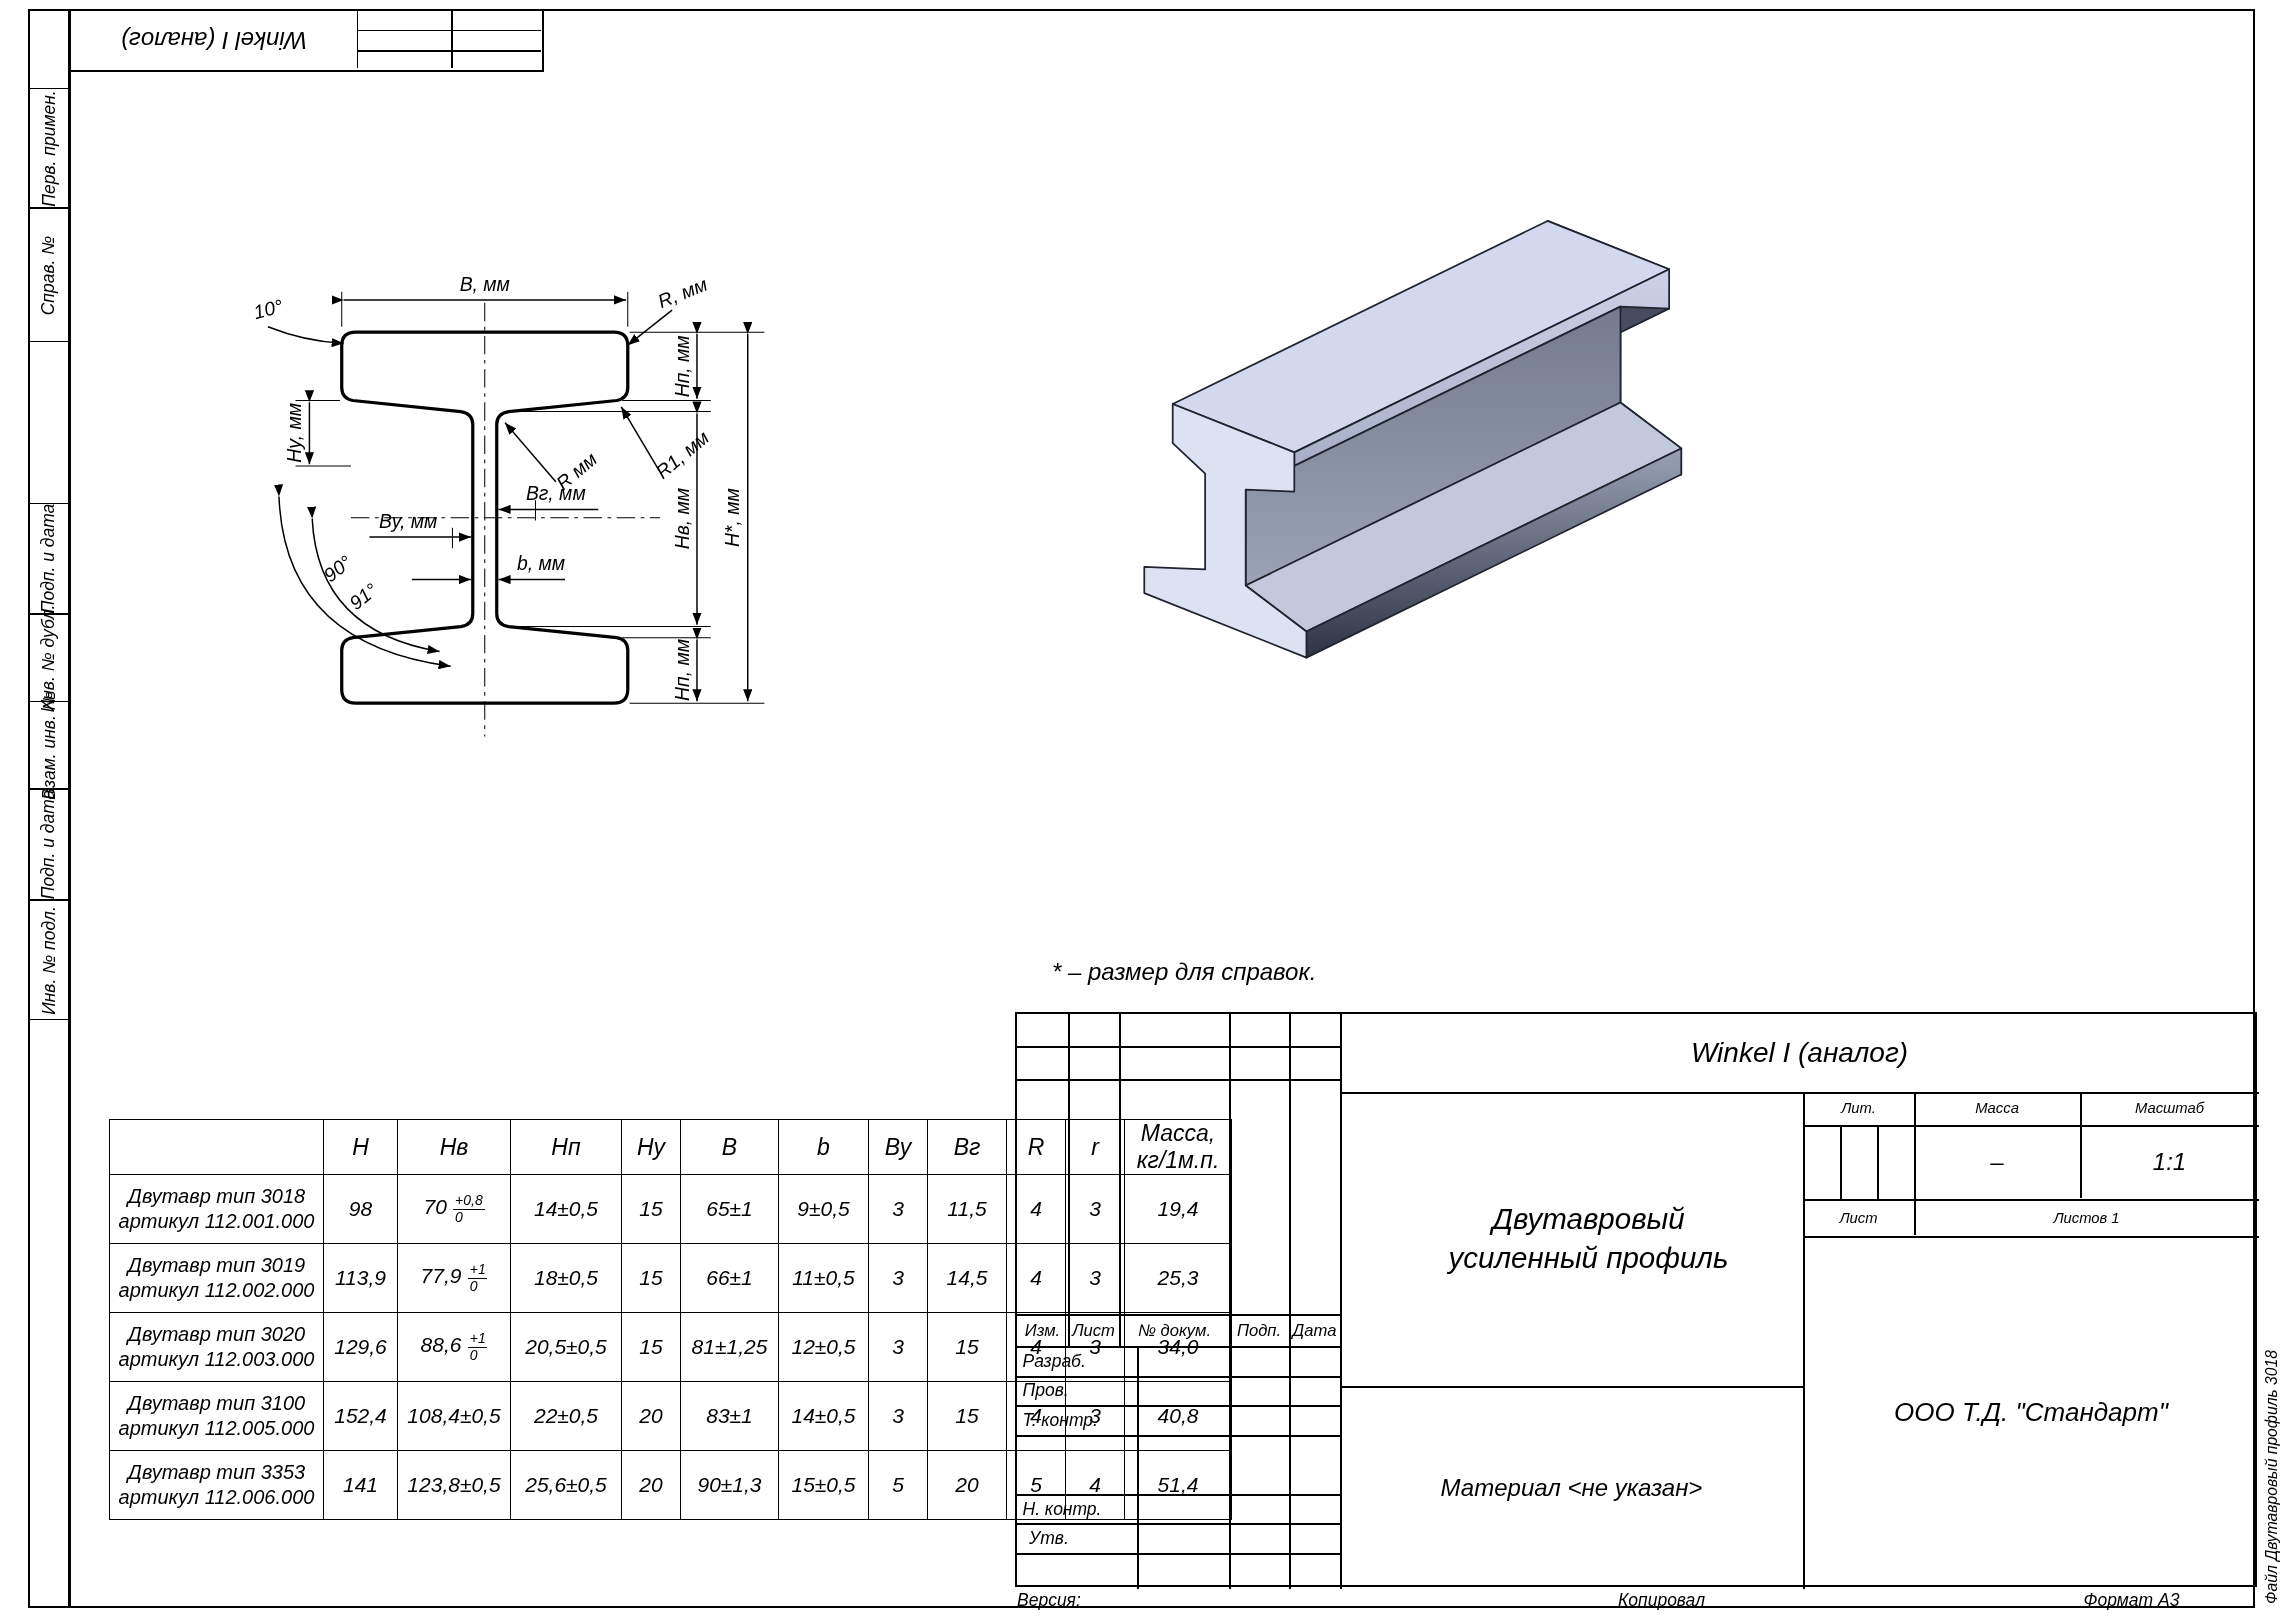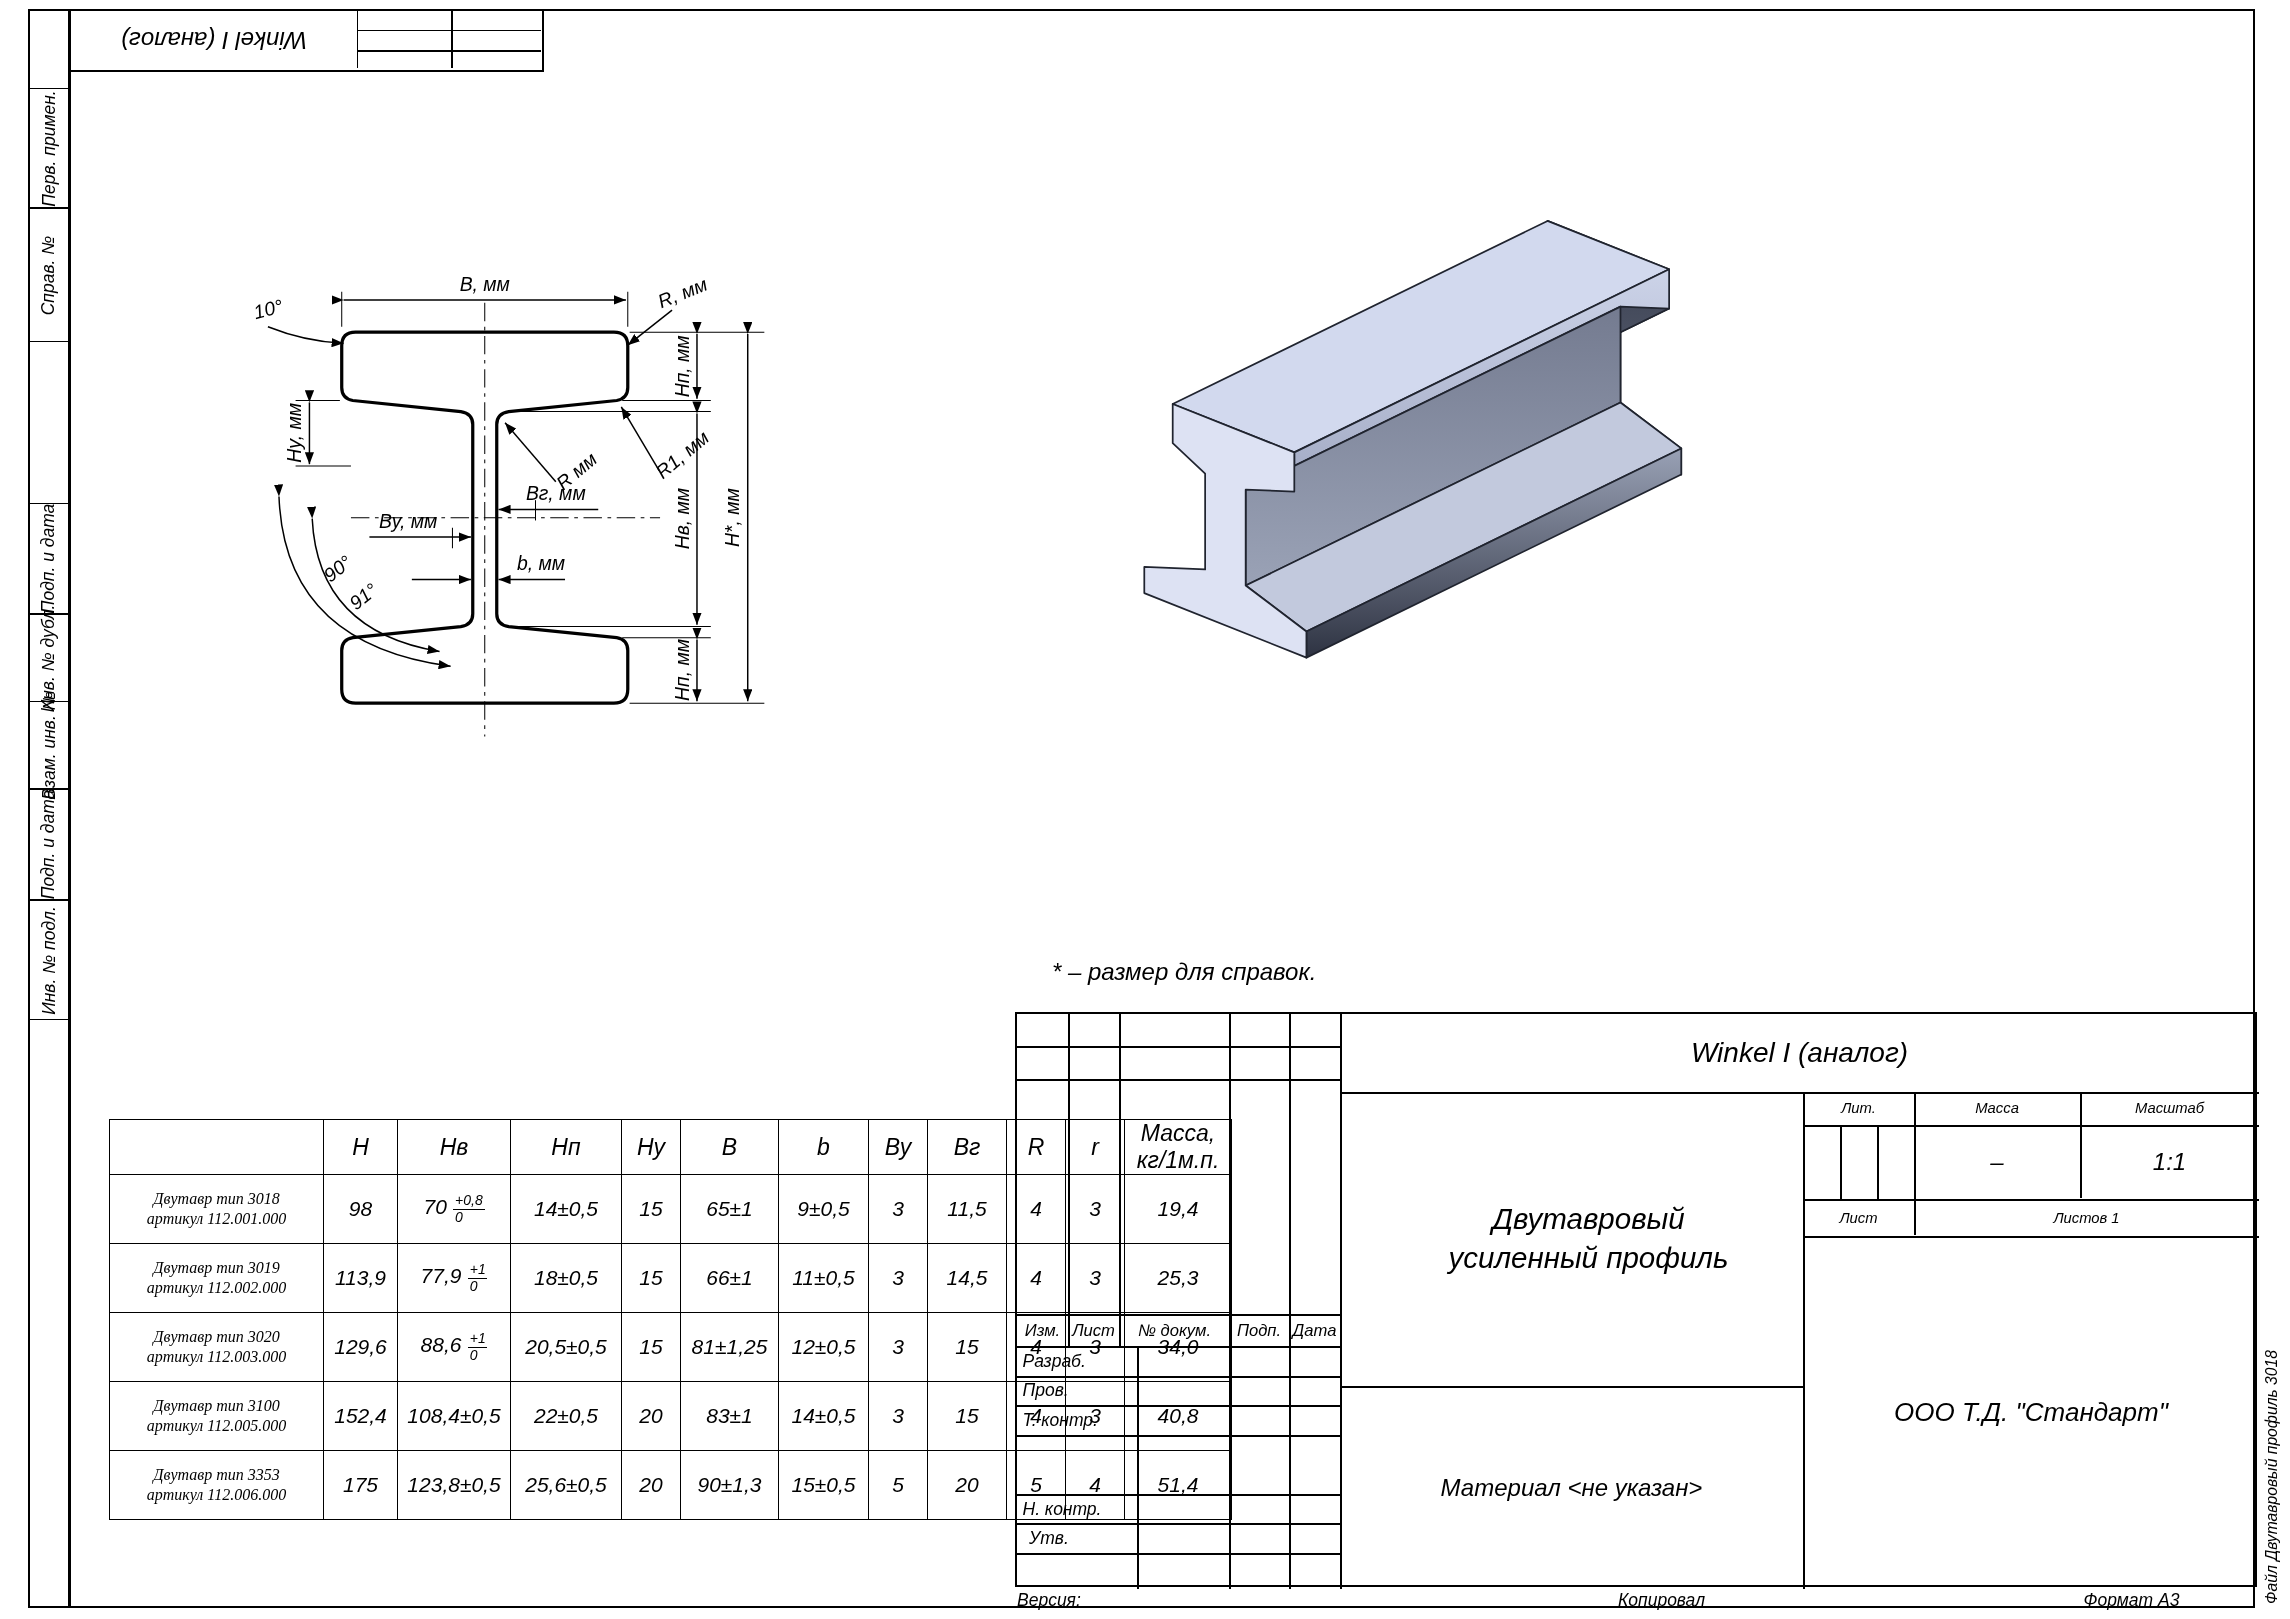--- a/index.html
+++ b/index.html
@@ -20,21 +20,21 @@
   .ts-h2{position:absolute;left:286px;top:39px;width:184px;height:1.8px;background:#000;}
   .ts-v1{position:absolute;left:380px;top:0;width:1.8px;height:57px;background:#000;}
   
   .note{position:absolute;left:1052px;top:958px;font-size:24px;}
   
   .spec{position:absolute;left:109px;top:1119px;border-collapse:collapse;table-layout:fixed;}
   .spec th,.spec td{border:1.8px solid #000;text-align:center;vertical-align:middle;font-weight:normal;
                     font-style:italic;padding:0 1.8px;box-sizing:border-box;}
   .spec th{font-size:23px;height:54px;}
   .spec td{font-size:21px;height:69px;}
-  .name-cell div{font-size:16px;line-height:1.25;font-family:Liberation Serif, serif;}
+  .name-cell div{font-size:20px;line-height:1.25;}
   .tol{display:inline-flex;flex-direction:column;font-size:14px;line-height:1.1;margin-left:6.5px;vertical-align:middle;text-align:left;}
   .tol .tt{border-bottom:0.9px solid #000;padding:0 1.8px;}
   .tol .tb{padding:0 1.8px;}
   
   .stamp{position:absolute;left:1015px;top:1012px;width:1242px;height:575px;border:2.8px solid #000;box-sizing:border-box;}
   .vl{position:absolute;width:1.8px;background:#000;}
   .hl{position:absolute;height:1.8px;background:#000;}
   .st{position:absolute;font-size:17.5px;white-space:nowrap;}
   .stc{position:absolute;display:flex;align-items:center;justify-content:center;text-align:center;}
   .product-name{font-size:28px;}
@@ -303,21 +303,21 @@
           <td>15</td>
           <td>4</td>
           <td>3</td>
           <td>40,8</td>
         </tr>
         <tr>
           <td class="name-cell">
             <div>Двутавр тип 3353</div>
             <div>артикул 112.006.000</div>
           </td>
-          <td>175</td>
+          <td>141</td>
           <td>123,8±0,5</td>
           <td>25,6±0,5</td>
           <td>20</td>
           <td>90±1,3</td>
           <td>15±0,5</td>
           <td>5</td>
           <td>20</td>
           <td>5</td>
           <td>4</td>
           <td>51,4</td>

